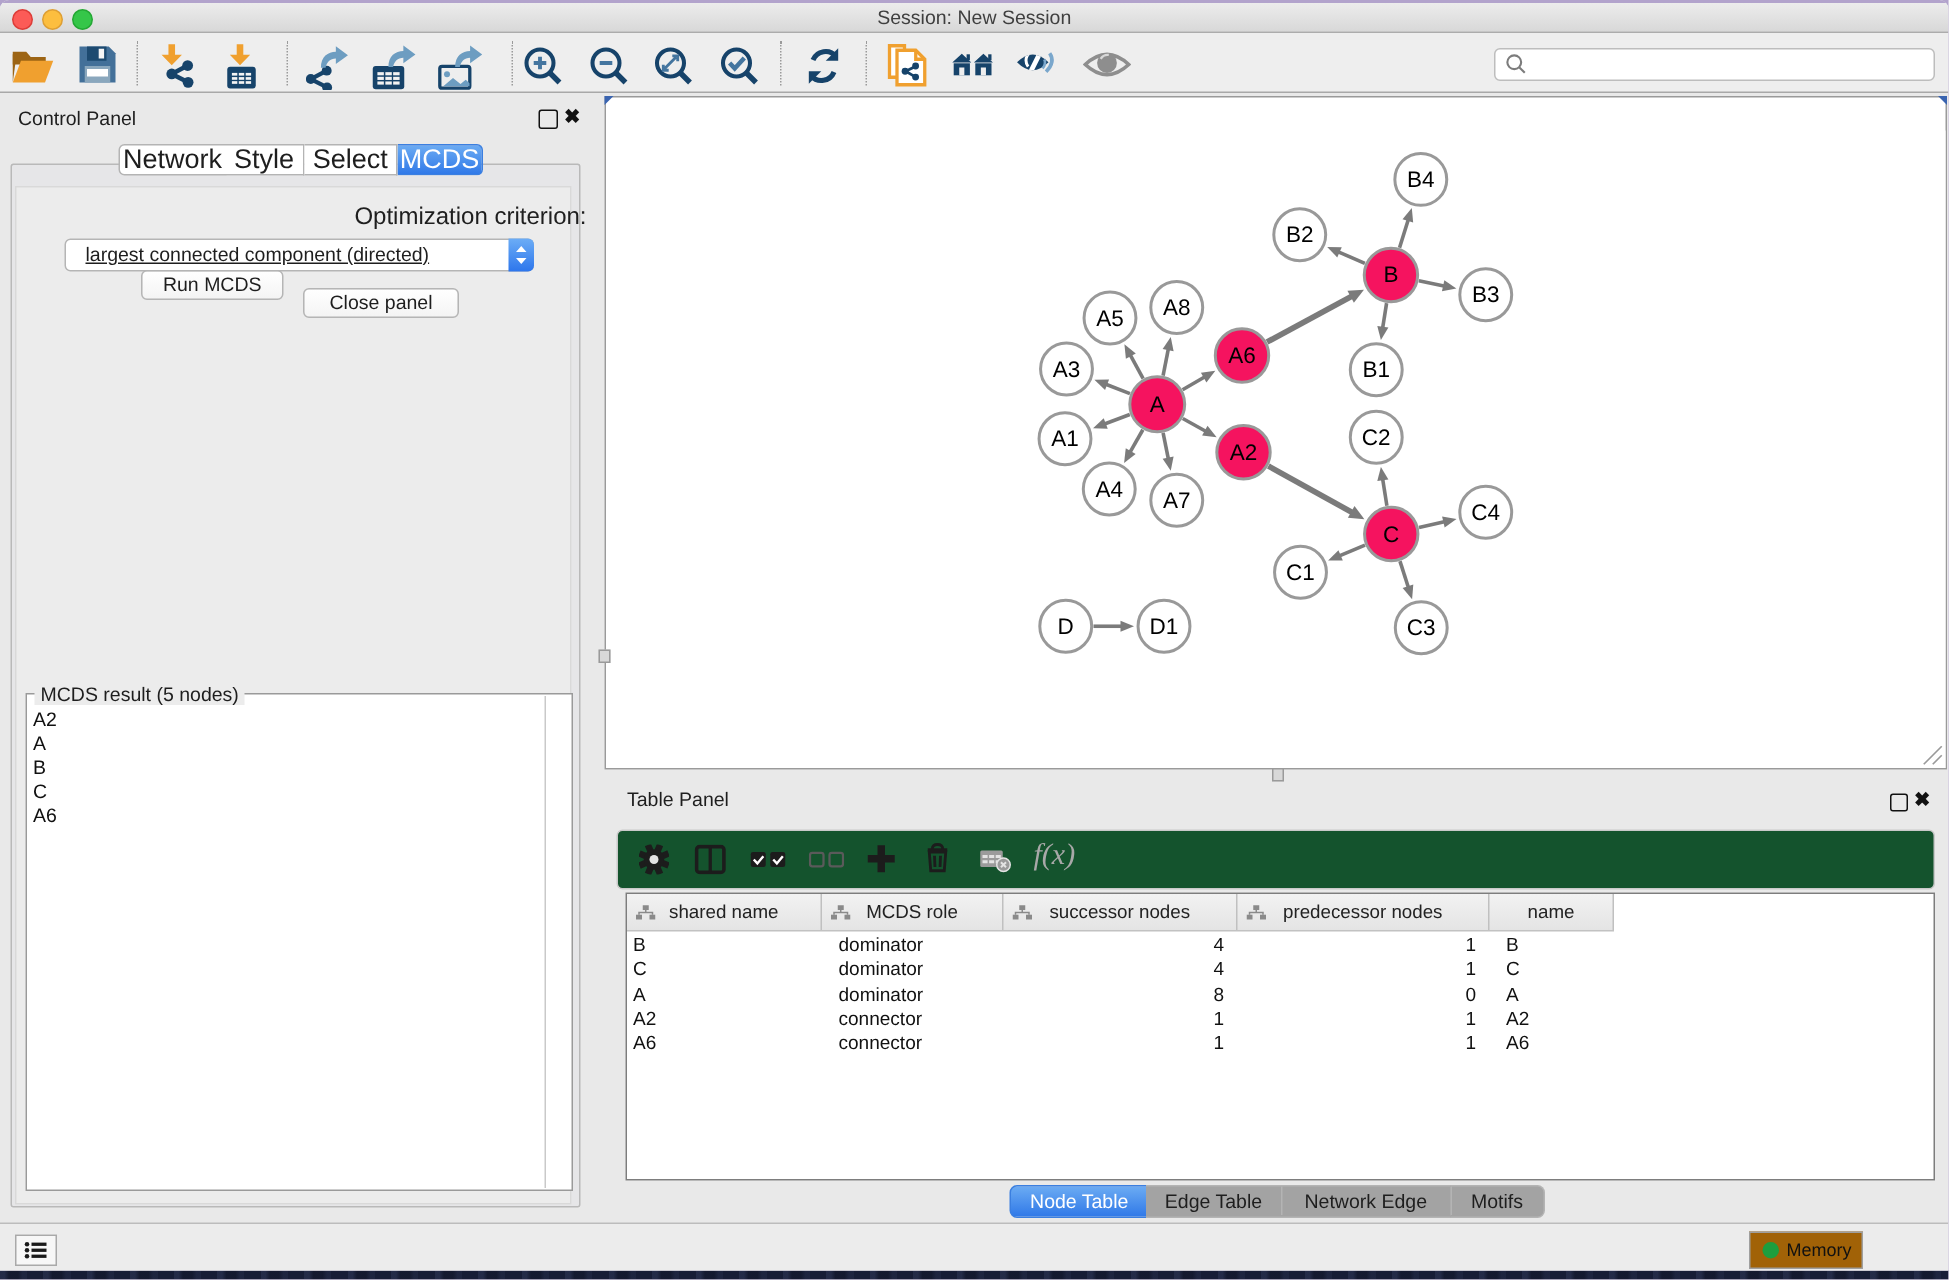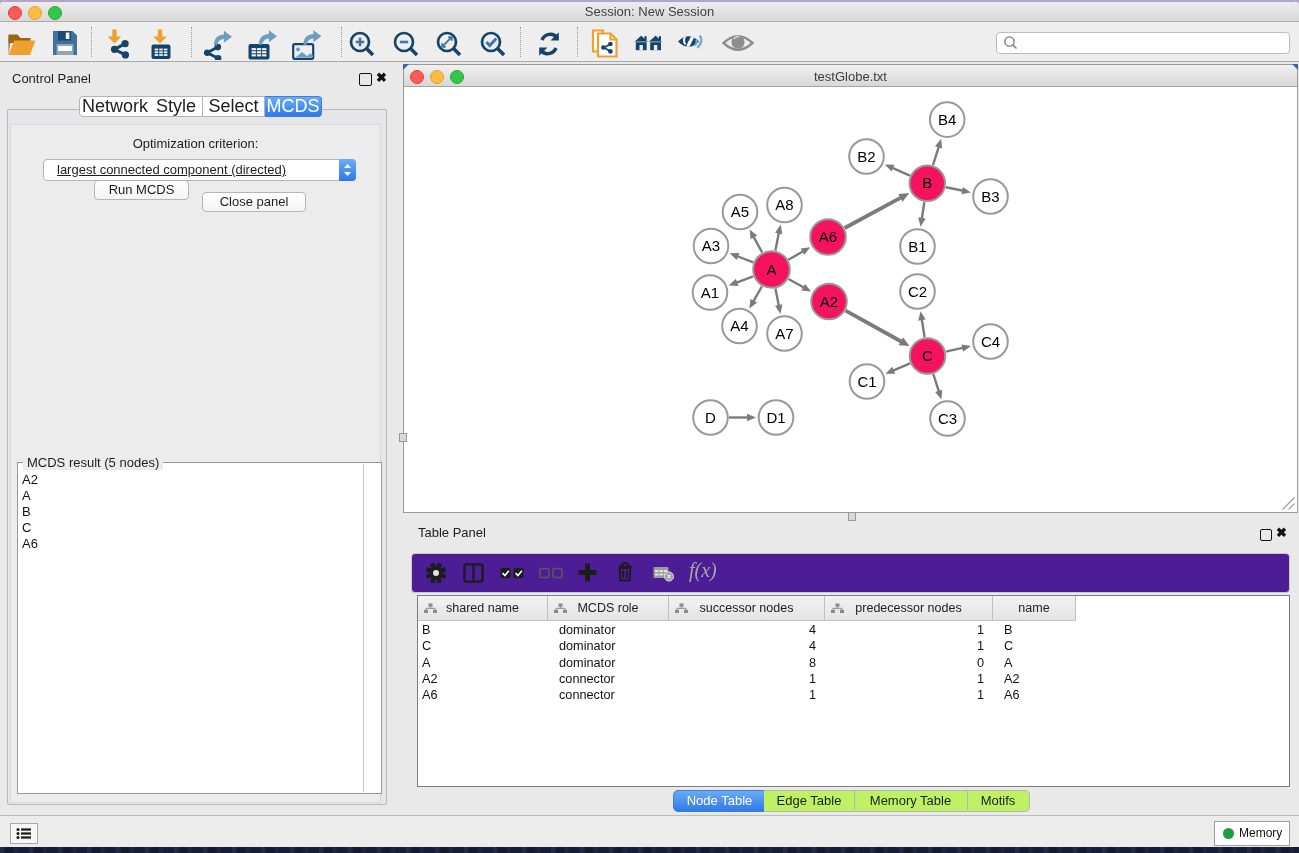--- a/index.html
+++ b/index.html
@@ -25,21 +25,21 @@
 #cp-max{left:359px;top:73px;width:11px;height:11px;border:1.6px solid #111;border-radius:2px;}
 #cp-x{left:376px;top:70px;font-size:13px;font-weight:bold;color:#111;}
 #cpbody{left:7px;top:109px;width:378px;height:694px;background:#e6e6e8;border:1px solid #b9b9b9;border-radius:2px;}
 #cpinner{left:10px;top:124px;width:369px;height:677px;background:#ececec;border:1px solid #d9d9d9;}
 .tabrow{height:21px;}
 .tab{position:absolute;top:0;height:19px;background:#fff;border:1px solid #b4b4b4;border-left:none;
  font-size:18px;color:#1e1e1e;text-align:center;line-height:19px;}
 .tab.first{border-left:1px solid #b4b4b4;border-radius:4px 0 0 4px;}
 .tab.last{border-radius:0 4px 4px 0;}
 .tab.sel{background:linear-gradient(#6babf3,#3079e8);color:#fff;border-color:#3b7fe0;}
-#optlabel{left:0;width:391px;top:136px;text-align:center;font-size:13px;color:#1e1e1e;}
+#optlabel{left:0;width:391px;top:136px;text-align:right;font-size:16px;color:#1e1e1e;}
 #combo{left:43px;top:159px;width:311px;height:20px;background:#fff;border:1px solid #b5b5b5;border-radius:4px;
  font-size:13px;color:#1e1e1e;line-height:20px;}
 #combo .txt{position:absolute;left:13px;top:0;text-decoration:underline;}
 #combo .step{position:absolute;right:-1px;top:-1px;width:17px;height:22px;border-radius:0 4px 4px 0;
  background:linear-gradient(#6cadf6,#2d76ec);}
 .btn{position:absolute;height:18px;background:linear-gradient(#ffffff,#f4f4f4);border:1px solid #b5b5b5;border-radius:4px;
  font-size:13px;color:#1e1e1e;text-align:center;line-height:18px;}
 #fieldset{left:17px;top:462px;width:363px;height:330px;border:1px solid #9a9a9a;background:#fff;}
 #fslegend{left:23px;top:455px;background:#ececec;padding:0 4px;font-size:13px;color:#1e1e1e;}
 #fstrack{position:absolute;right:17px;top:1px;bottom:1px;width:0;border-left:1px solid #c9c9c9;}
@@ -48,30 +48,30 @@
 #netframe{left:403px;top:64px;width:895px;height:449px;background:#fff;border:1px solid #9a9a9a;box-sizing:border-box;}
 #netbar{left:0;top:0;width:893px;height:21px;background:linear-gradient(#f0f0f0,#d7d7d7);border-bottom:1px solid #a5a5a5;}
 #nettitle{left:0;right:0;top:4px;text-align:center;font-size:13px;color:#3c3c3c;}
 #netbar .t1{left:6px;top:5px;background:#fc5b57;border:0.5px solid #dd3d38;}
 #netbar .t2{left:26px;top:5px;background:#fcbe3f;border:0.5px solid #de9f34;}
 #netbar .t3{left:46px;top:5px;background:#35c649;border:0.5px solid #24a834;}
 .handle{width:8px;height:9px;background:#d8d8d8;border:1px solid #9a9a9a;}
 
 #tp-max{left:1260px;top:529px;width:10px;height:10px;border:1.6px solid #111;border-radius:2px;}
 #tp-x{left:1276px;top:525px;font-size:13px;font-weight:bold;color:#111;}
-#tptools{left:411px;top:553px;width:879px;height:40px;background:#4c1d95;border:1px solid #c9c9c9;border-radius:4px;box-sizing:border-box;}
+#tptools{left:411px;top:553px;width:879px;height:40px;background:#14532d;border:1px solid #c9c9c9;border-radius:4px;box-sizing:border-box;}
 #tptable{left:417px;top:595px;width:873px;height:192px;background:#fff;border:1px solid #7d7d7d;box-sizing:border-box;}
 .thead{position:absolute;left:0;top:0;height:24px;background:linear-gradient(#f2f2f2,#e4e4e4);border-bottom:1px solid #c2c2c2;}
 .thcell{position:absolute;top:0;height:24px;border-right:1px solid #c0c0c0;font-size:12.5px;color:#222;text-align:center;line-height:24px;}
 .trow{position:absolute;font-size:12.7px;color:#111;height:17px;line-height:17px;}
-.bt{position:absolute;top:790px;height:20px;background:#bef264;border:1px solid #b4b4b4;border-left:none;font-size:13px;color:#1e1e1e;text-align:center;line-height:20px;}
+.bt{position:absolute;top:790px;height:20px;background:#a3a3a3;border:1px solid #b4b4b4;border-left:none;font-size:13px;color:#1e1e1e;text-align:center;line-height:20px;}
 
 #statusbar{left:0;top:815px;width:1299px;height:32px;background:#ececec;border-top:1px solid #bcbcbc;}
 #listbtn{left:10px;top:823px;width:26px;height:19px;background:#f7f7f7;border:1px solid #a9a9a9;}
-#membtn{left:1214px;top:821px;width:74px;height:23px;background:#ffffff;border:1px solid #9f9f9f;font-size:12px;color:#111;}
+#membtn{left:1166px;top:821px;width:74px;height:23px;background:#a16207;border:1px solid #9f9f9f;font-size:12px;color:#111;}
 #memdot{left:8px;top:6px;width:11px;height:11px;border-radius:50%;background:#1e9e3e;}
 svg text{font-family:"Liberation Sans",sans-serif;}
 </style>
 </head>
 <body>
 <div id="deskbottom" class="abs"></div>
 <div id="win" class="abs">
   <div class="abs" style="left:0;top:0;width:1299px;height:2px;background:#b2a3cc;"></div>
     <div id="titlebar" class="abs">
     <div class="abs tl t1"></div>
@@ -253,26 +253,20 @@
   <div class="btn" style="left:202px;top:192px;width:102px;">Close panel</div>
   <div id="fieldset" class="abs">
       <div id="fstrack"></div>
     <div id="fsitems">A2<br>A<br>B<br>C<br>A6</div>
   </div>
   <div id="fslegend" class="abs">MCDS result (5 nodes)</div>
 
   <div id="netframe" class="abs">
     <div class="abs" style="left:-1px;top:-1px;width:0;height:0;border-top:6px solid #3a64b0;border-right:6px solid transparent;z-index:5;"></div>
     <div class="abs" style="right:-1px;top:-1px;width:0;height:0;border-top:6px solid #3a64b0;border-left:6px solid transparent;z-index:5;"></div>
-    <div id="netbar" class="abs">
-      <div class="abs tl t1"></div>
-        <div class="abs tl t2"></div>
-        <div class="abs tl t3"></div>
-      <div id="nettitle" class="abs">testGlobe.txt</div>
-    </div>
     <div class="abs" style="left:1px;top:22px;width:892px;height:425px;background:#fff;">
         <svg width="892" height="425" viewBox="0 0 892 425" style="position:absolute;left:0;top:0;">
           <g stroke="#7b7b7b" fill="none">
             <line x1="348.2" y1="189.3" x2="330.9" y2="195.8" stroke-width="2.4"></line>
             <line x1="348.3" y1="175.4" x2="331.8" y2="169.0" stroke-width="2.4"></line>
             <line x1="356.9" y1="199.5" x2="348.1" y2="214.9" stroke-width="2.4"></line>
             <line x1="357.1" y1="165.4" x2="348.3" y2="149.2" stroke-width="2.4"></line>
             <line x1="370.4" y1="201.6" x2="374.0" y2="219.4" stroke-width="2.4"></line>
             <line x1="370.4" y1="163.4" x2="374.0" y2="145.1" stroke-width="2.4"></line>
             <line x1="383.4" y1="172.8" x2="398.6" y2="164.0" stroke-width="2.4"></line>
@@ -484,21 +478,21 @@
       <div class="trow" style="left:407px;top:74.9px;width:159px;text-align:right;">1</div>
       <div class="trow" style="left:586px;top:74.9px;">A2</div>
       <div class="trow" style="left:4px;top:91.2px;width:120px;">A6</div>
       <div class="trow" style="left:141px;top:91.2px;">connector</div>
       <div class="trow" style="left:251px;top:91.2px;width:147px;text-align:right;">1</div>
       <div class="trow" style="left:407px;top:91.2px;width:159px;text-align:right;">1</div>
       <div class="trow" style="left:586px;top:91.2px;">A6</div>
     </div>
   <div class="bt" style="left:673px;width:91px;border-left:1px solid #b4b4b4;border-radius:5px 0 0 5px;background:linear-gradient(#6babf3,#3079e8);color:#fff;border-color:#3b7fe0;">Node Table</div>
     <div class="bt" style="left:764px;width:90px;">Edge Table</div>
-    <div class="bt" style="left:854px;width:113px;">Memory Table</div>
+    <div class="bt" style="left:854px;width:113px;">Network Edge</div>
     <div class="bt" style="left:967px;width:62px;border-radius:0 5px 5px 0;">Motifs</div>
   <div class="abs" style="left:854px;top:791px;width:1px;height:19px;background:#b4b4b4;z-index:3;"></div>
     <div class="abs" style="left:967px;top:791px;width:1px;height:19px;background:#b4b4b4;z-index:3;"></div>
     <div id="statusbar" class="abs"></div>
   <div id="listbtn" class="abs"><svg width="26" height="19" viewBox="0 0 26 19">
         <g fill="#1a1a1a">
           <circle cx="7" cy="5.5" r="1.5"></circle>
           <circle cx="7" cy="9.5" r="1.5"></circle>
           <circle cx="7" cy="13.5" r="1.5"></circle>
           <rect x="10" y="4.4" width="10" height="2.2"></rect>

